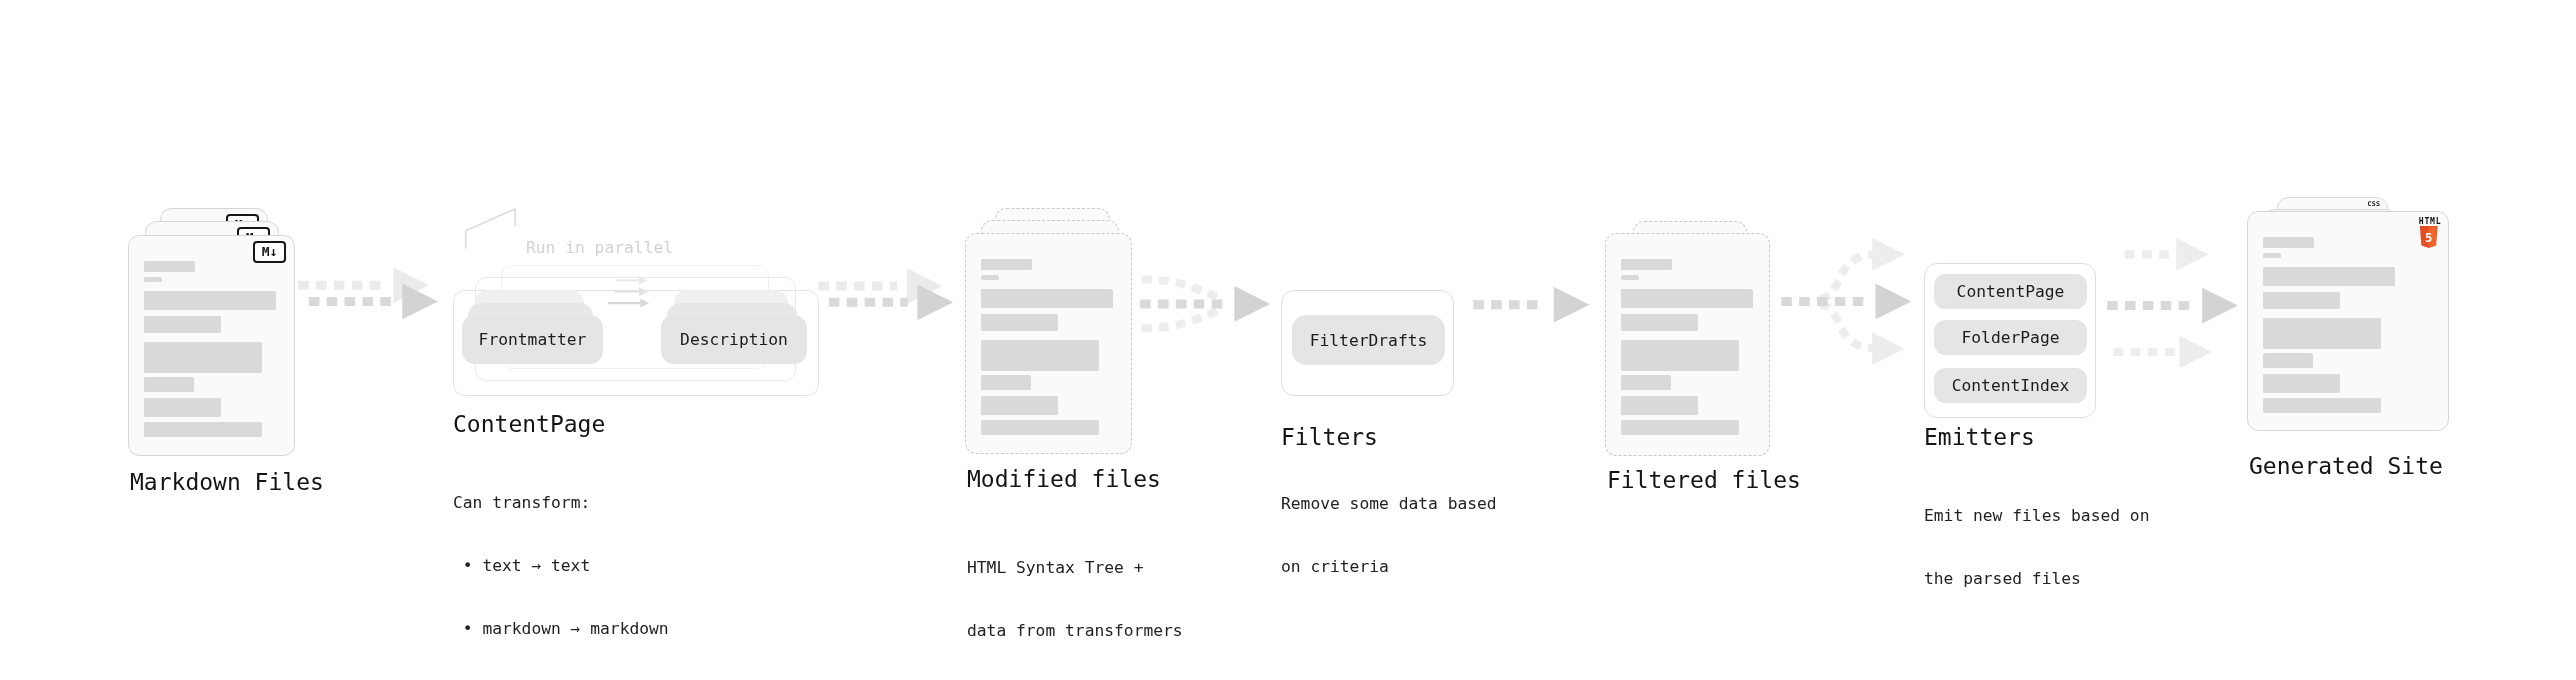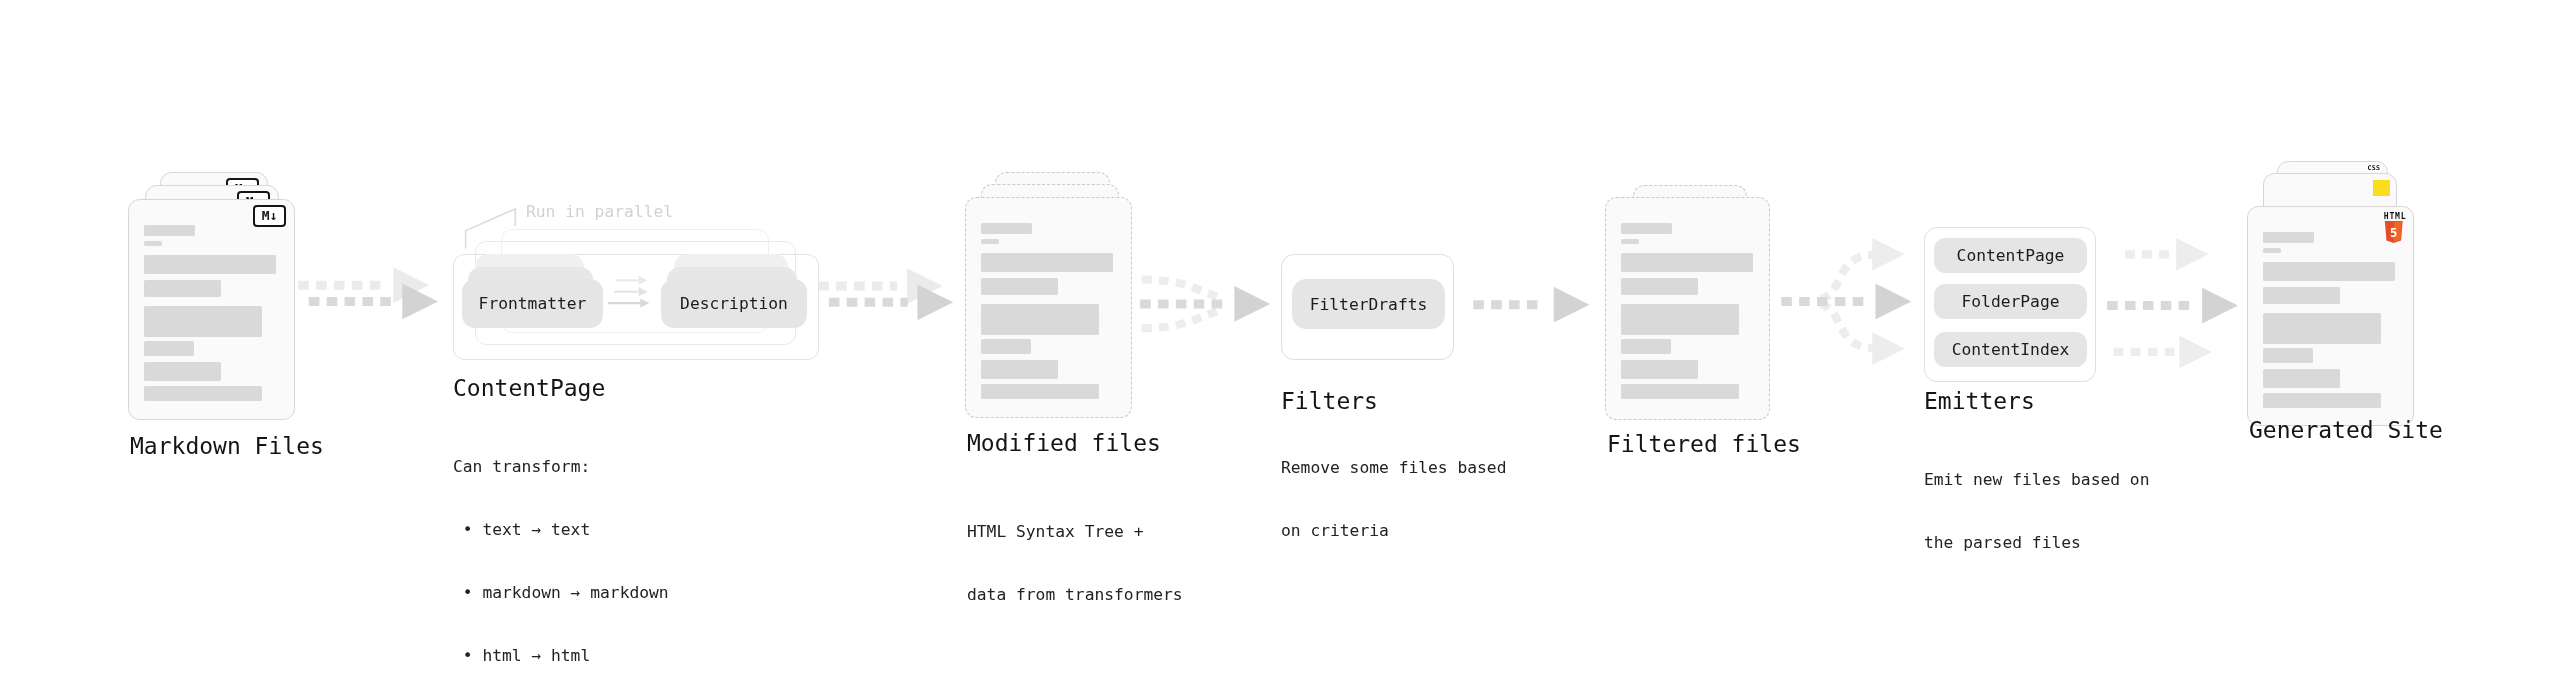--- a/index.html
+++ b/index.html
@@ -1,19 +1,19 @@
 <!DOCTYPE html>
 <html style="font-size:13px"><head>
 <meta charset="utf-8">
 <style>
   html,body{margin:0;padding:0;background:#fff;}
   .canvas{position:relative;width:2576px;height:681px;background:#ffffff;overflow:hidden;
           font-family:"DejaVu Sans Mono","Liberation Mono",monospace;color:#1b1b1b;}
   .overlay{position:absolute;left:0;top:0;pointer-events:none;}
-  .node{position:absolute;inset:0;pointer-events:none;}
+  .node{position:absolute;inset:0;pointer-events:none;margin-top:36px;}
   .node *{pointer-events:auto;}
 
   .file-card{position:absolute;background:#fafafa;border:1.6px solid #d6d6d6;border-radius:11.4px;box-sizing:border-box;}
   .file-card.dashed{border:1.6px dashed #c9c9c9;}
   .sliver{height:49px;}
 
   .bar{position:absolute;left:15.4px;background:#d9d9d9;border-radius:1.6px;}
   .b1{top:25px;width:51px;height:11.4px;}
   .b2{top:41px;width:18px;height:4.9px;}
   .b3{top:55px;width:132px;height:18.7px;}
@@ -178,21 +178,21 @@
       <div>HTML Syntax Tree +</div>
       <div>data from transformers</div>
     </div>
   </div>
 
   <div class="node">
     <div class="panel" style="left:1281px;top:254px;width:173px;height:106px;"></div>
     <div class="pill" style="left:1292px;top:279px;width:153px;height:50px;border-radius:14.6px;">FilterDrafts</div>
     <div class="node-title" style="left:1281px;top:388px;">Filters</div>
     <div class="node-sub" style="left:1281px;top:415px;">
-      <div>Remove some files based</div>
+      <div>Remove some data based</div>
       <div>on criteria</div>
     </div>
   </div>
 
   <div class="node">
     <div class="file-card dashed sliver" style="left:1633px;top:185px;width:114px;"></div>
     <div class="file-card dashed" style="left:1605px;top:197px;width:165px;height:223px;">
       <div>
         <div class="bar b1"></div>
           <div class="bar b2"></div>
@@ -222,21 +222,21 @@
   <div class="node">
     <div class="file-card sliver" style="left:2277px;top:161px;width:111px;">
       <div class="badge-css">
         <div class="w">CSS</div>
         <div class="u"></div>
       </div>
     </div>
     <div class="file-card sliver" style="left:2263px;top:173px;width:134px;">
       <div class="badge-js"></div>
     </div>
-    <div class="file-card" style="left:2247px;top:206px;width:167px;height:220px;">
+    <div class="file-card" style="left:2247px;top:175px;width:202px;height:220px;">
       <div class="badge-html5">
         <div class="w">HTML</div>
         <svg width="19.5" height="22" viewBox="0 0 24 27">
           <path d="M1,0 L23,0 L21,24 L12,27 L3,24 Z" fill="#e44d26"></path>
           <path d="M12,1 L22,1 L20.3,23.4 L12,26 Z" fill="#f16529"></path>
           <text x="12" y="19.5" font-size="15" font-weight="bold" fill="#ffffff" text-anchor="middle" font-family="DejaVu Sans Mono, Liberation Mono, monospace">5</text>
         </svg>
       </div>
       <div>
         <div class="bar b1"></div>

